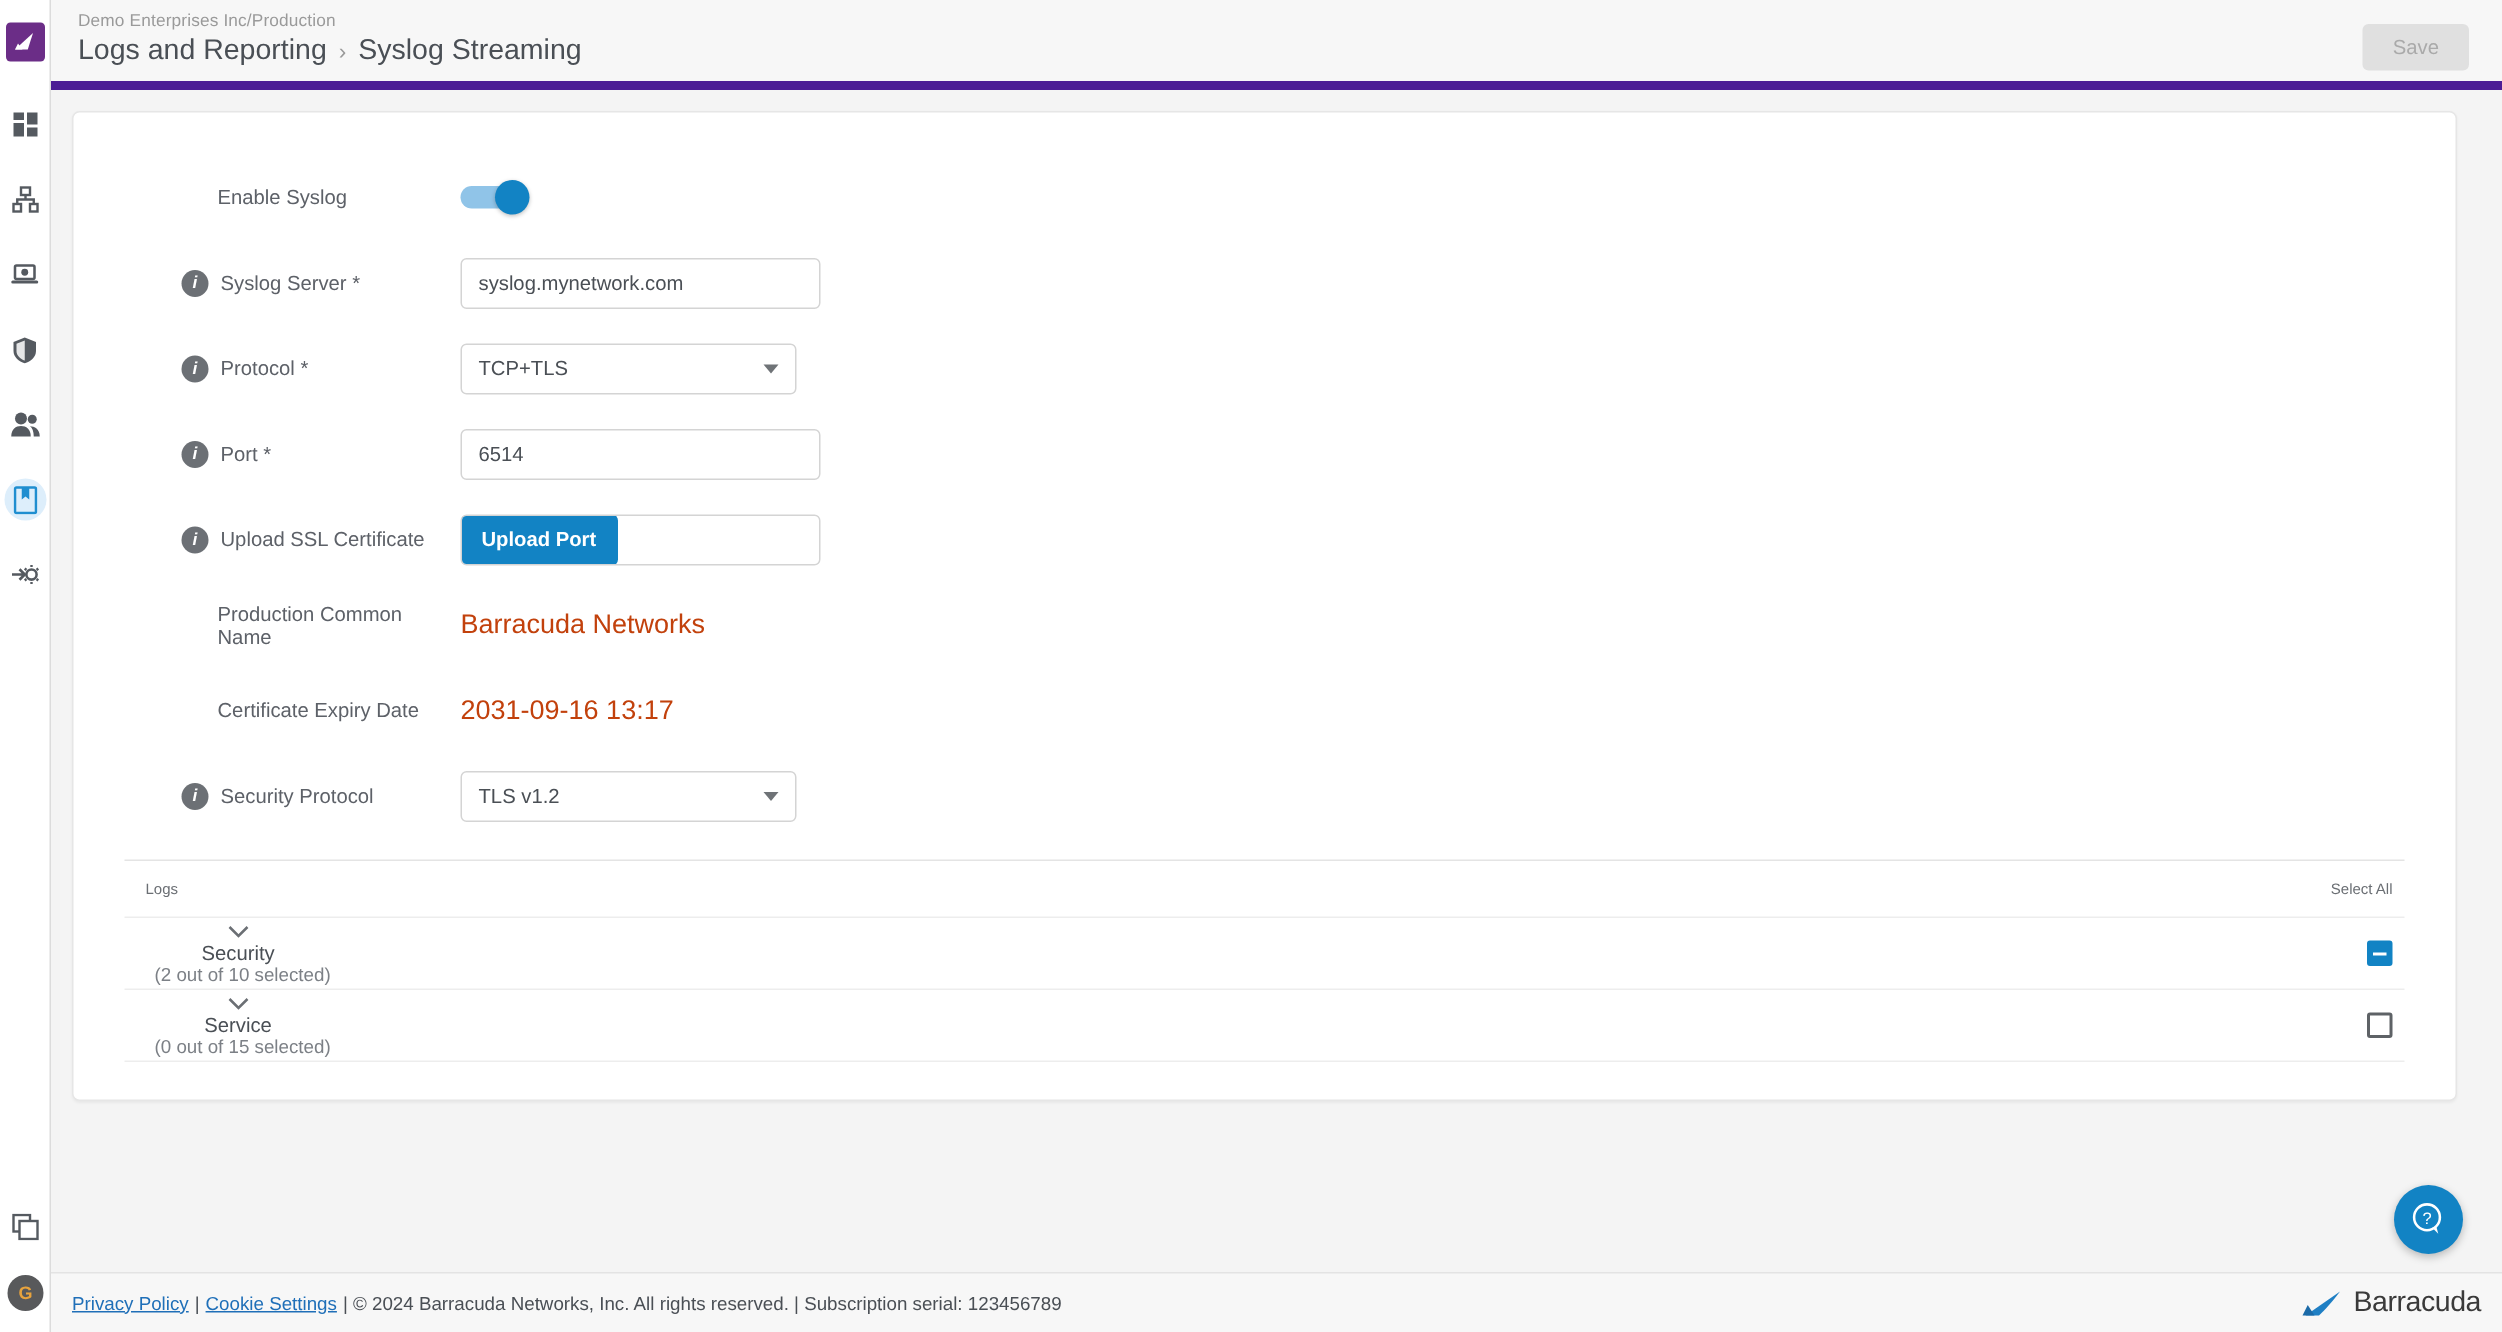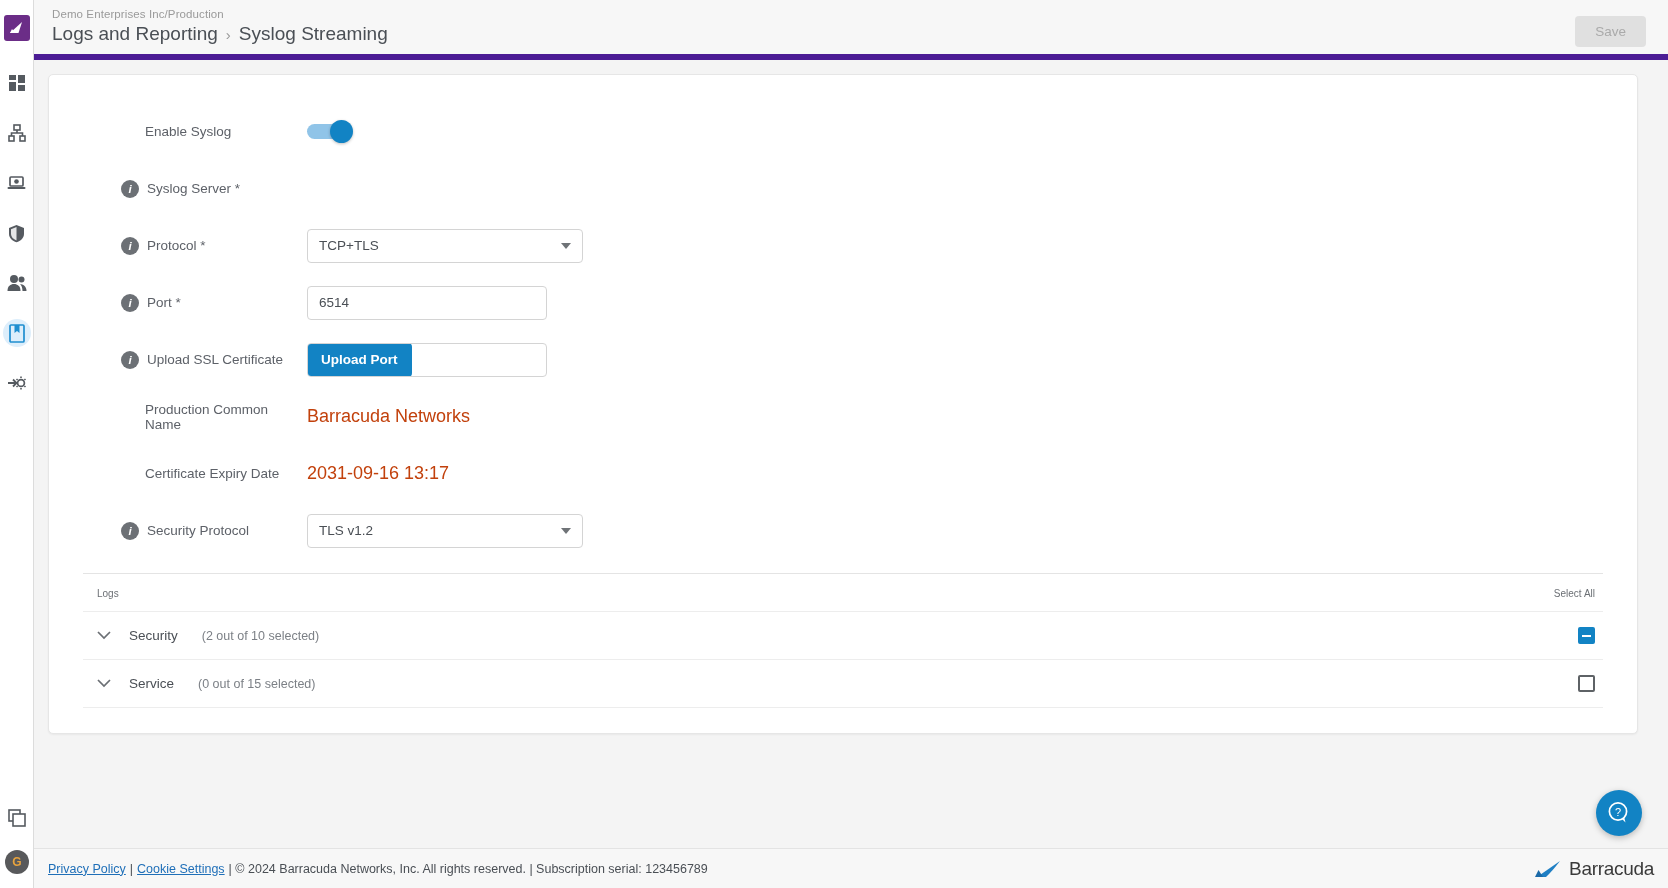--- a/index.html
+++ b/index.html
@@ -113,21 +113,21 @@
   .tf {
     width: 240px; height: 34px;
     border: 1px solid #d4d4d4; border-radius: 4px;
     background: #fff;
     font-size: 13.5px; color: #4a4f55;
     font-family: inherit;
     padding: 0 11px;
   }
 
   .sel {
-    width: 276px; height: 34px;
+    width: 224px; height: 34px;
     border: 1px solid #d4d4d4; border-radius: 4px;
     background: #fff; display: flex; align-items: center;
     padding: 0 11px; cursor: pointer;
     font-size: 13.5px; color: #4a4f55;
     justify-content: space-between;
   }
   .caret {
     width: 0; height: 0;
     border-left: 5.5px solid transparent;
     border-right: 5.5px solid transparent;
@@ -157,21 +157,21 @@
     display: flex; align-items: center; justify-content: space-between;
     border-top: 1px solid #e4e4e4;
     padding: 14px 8px 12px 14px;
     font-size: 10px; color: #6b6f74;
   }
   .log-row {
     display: flex; align-items: center; justify-content: space-between;
     border-top: 1px solid #ededed;
     height: 48px; padding: 0 8px 0 14px;
   }
-  .log-left { display: flex; align-items: center; gap: 18px; }
+  .log-left { display: flex; align-items: center; gap: 0; flex-direction: column; }
   .chev {
     width: 14px; height: 14px; color: #6b6f74; cursor: pointer;
     display: flex; align-items: center; justify-content: center;
   }
   .log-name { font-size: 13.5px; color: #4a4f55; }
   .log-count { font-size: 12.5px; color: #7c8086; margin-left: 6px; }
   .cb {
     width: 17px; height: 17px; border: 2px solid #5e6266; border-radius: 2px;
     background: #fff; cursor: pointer;
   }
@@ -306,20 +306,23 @@
             <div class="toggle">
               <div class="knob"></div>
             </div>
           </div>
         </div>
 
         <div class="row">
           <div class="lbl">
             <span class="info">i</span>
             <span>Syslog Server *</span>
+          </div>
+          <div class="ctrl">
+            <input class="tf" type="text" value="syslog.mynetwork.com" style="">
           </div>
         </div>
 
         <div class="row">
           <div class="lbl">
             <span class="info">i</span>
             <span>Protocol *</span>
           </div>
           <div class="ctrl">
             <div class="sel">

